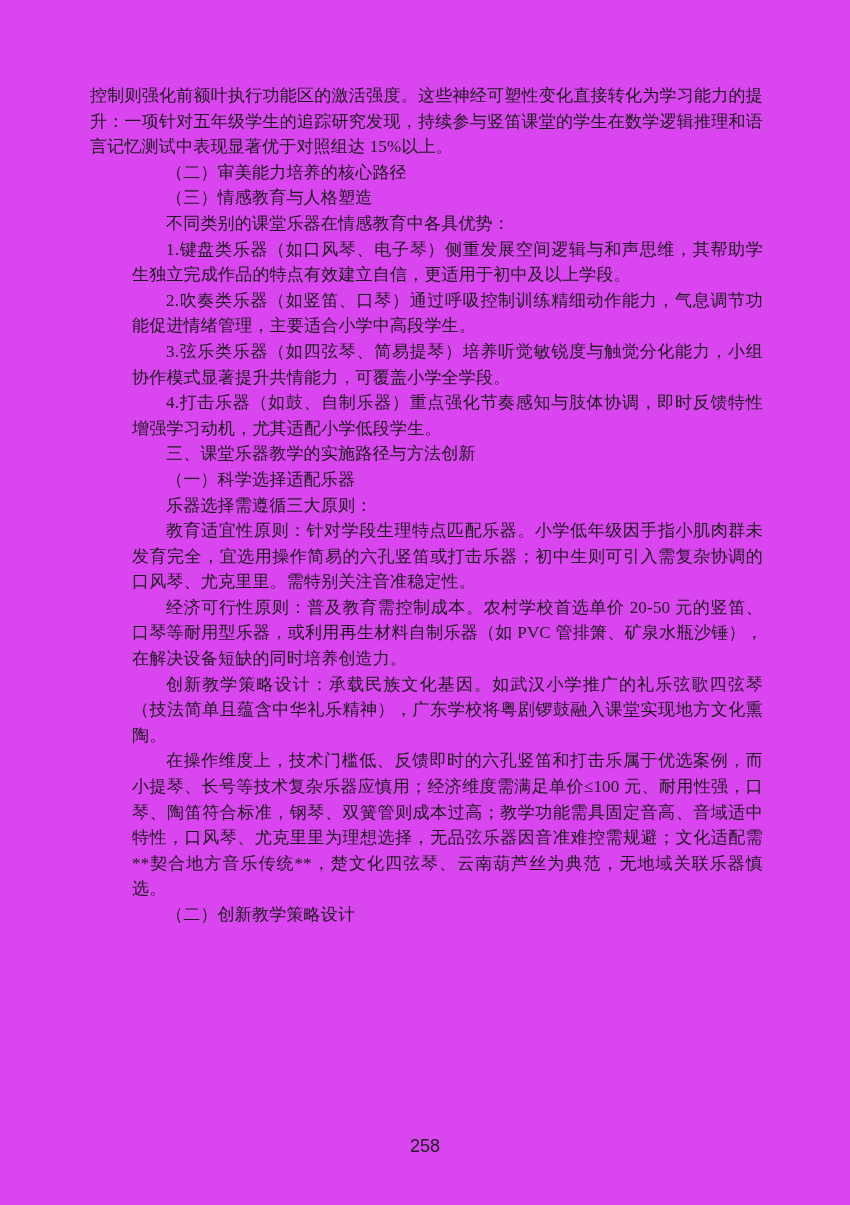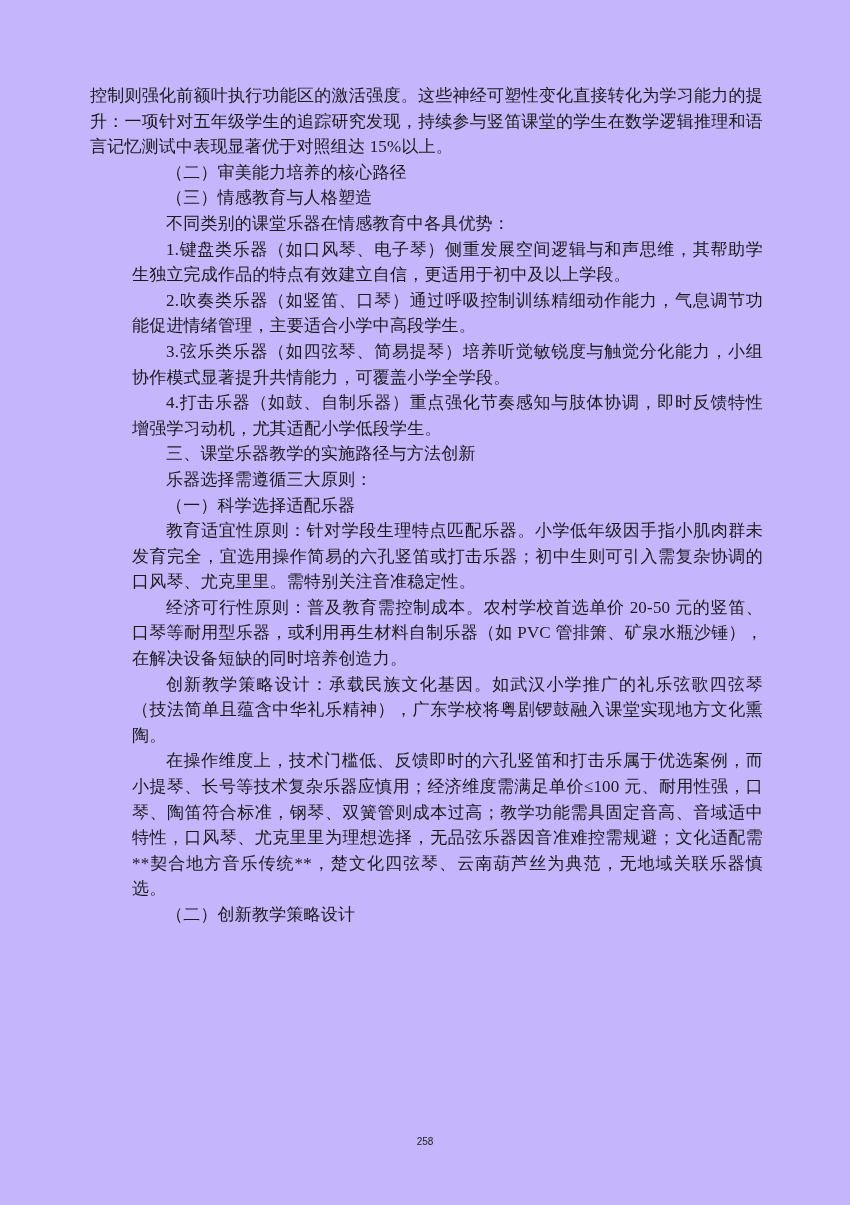--- a/index.html
+++ b/index.html
@@ -4,21 +4,21 @@
 <style>
   html, body {
     margin: 0;
     padding: 0;
     background: #ffffff;
   }
   .page {
     position: relative;
     width: 850px;
     height: 1205px;
-    background: #c4b5fd;
+    background: #d946ef;
     overflow: hidden;
     font-family: "Liberation Serif", "DejaVu Serif", serif;
     color: #1b1b1b;
   }
   .content {
     position: absolute;
     left: 90px;
     top: 83px;
     width: 673px;
     font-size: 17px;
@@ -33,41 +33,41 @@
   .content p.indent {
     text-indent: 2em;
     margin-left: 42px;
   }
   .footer {
     position: absolute;
     top: 1136px;
     left: 0;
     width: 100%;
     text-align: center;
-    font-size: 10px;
+    font-size: 18px;
     font-family: "Liberation Sans", "DejaVu Sans", sans-serif;
     color: #222222;
   }
 </style>
 </head>
 <body>
 
 <div class="page">
   <div class="content" id="doc-body">
       <p>控制则强化前额叶执行功能区的激活强度。这些神经可塑性变化直接转化为学习能力的提升：一项针对五年级学生的追踪研究发现，持续参与竖笛课堂的学生在数学逻辑推理和语言记忆测试中表现显著优于对照组达 15%以上。</p>
       <p class="indent">（二）审美能力培养的核心路径</p>
       <p class="indent">（三）情感教育与人格塑造</p>
       <p class="indent">不同类别的课堂乐器在情感教育中各具优势：</p>
       <p class="indent">1.键盘类乐器（如口风琴、电子琴）侧重发展空间逻辑与和声思维，其帮助学生独立完成作品的特点有效建立自信，更适用于初中及以上学段。</p>
       <p class="indent">2.吹奏类乐器（如竖笛、口琴）通过呼吸控制训练精细动作能力，气息调节功能促进情绪管理，主要适合小学中高段学生。</p>
       <p class="indent">3.弦乐类乐器（如四弦琴、简易提琴）培养听觉敏锐度与触觉分化能力，小组协作模式显著提升共情能力，可覆盖小学全学段。</p>
       <p class="indent">4.打击乐器（如鼓、自制乐器）重点强化节奏感知与肢体协调，即时反馈特性增强学习动机，尤其适配小学低段学生。</p>
       <p class="indent">三、课堂乐器教学的实施路径与方法创新</p>
+      <p class="indent">（一）科学选择适配乐器</p>
       <p class="indent">乐器选择需遵循三大原则：</p>
-      <p class="indent">（一）科学选择适配乐器</p>
       <p class="indent">教育适宜性原则：针对学段生理特点匹配乐器。小学低年级因手指小肌肉群未发育完全，宜选用操作简易的六孔竖笛或打击乐器；初中生则可引入需复杂协调的口风琴、尤克里里。需特别关注音准稳定性。</p>
       <p class="indent">经济可行性原则：普及教育需控制成本。农村学校首选单价 20-50 元的竖笛、口琴等耐用型乐器，或利用再生材料自制乐器（如 PVC 管排箫、矿泉水瓶沙锤），在解决设备短缺的同时培养创造力。</p>
       <p class="indent">创新教学策略设计：承载民族文化基因。如武汉小学推广的礼乐弦歌四弦琴（技法简单且蕴含中华礼乐精神），广东学校将粤剧锣鼓融入课堂实现地方文化熏陶。</p>
       <p class="indent">在操作维度上，技术门槛低、反馈即时的六孔竖笛和打击乐属于优选案例，而小提琴、长号等技术复杂乐器应慎用；经济维度需满足单价≤100 元、耐用性强，口琴、陶笛符合标准，钢琴、双簧管则成本过高；教学功能需具固定音高、音域适中特性，口风琴、尤克里里为理想选择，无品弦乐器因音准难控需规避；文化适配需**契合地方音乐传统**，楚文化四弦琴、云南葫芦丝为典范，无地域关联乐器慎选。</p>
       <p class="indent">（二）创新教学策略设计</p>
     </div>
   <div class="footer">258</div>
 </div>
 
 </body></html>

